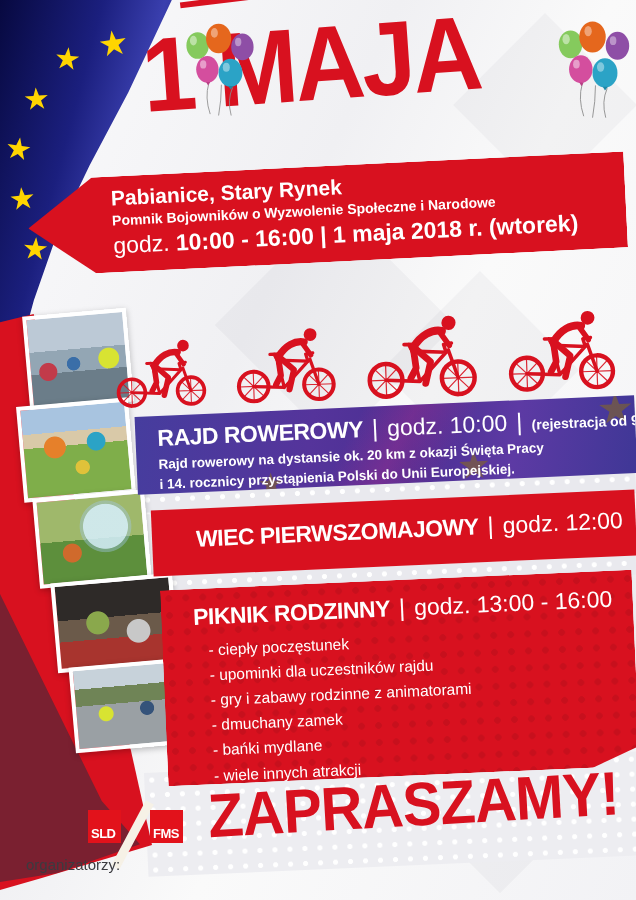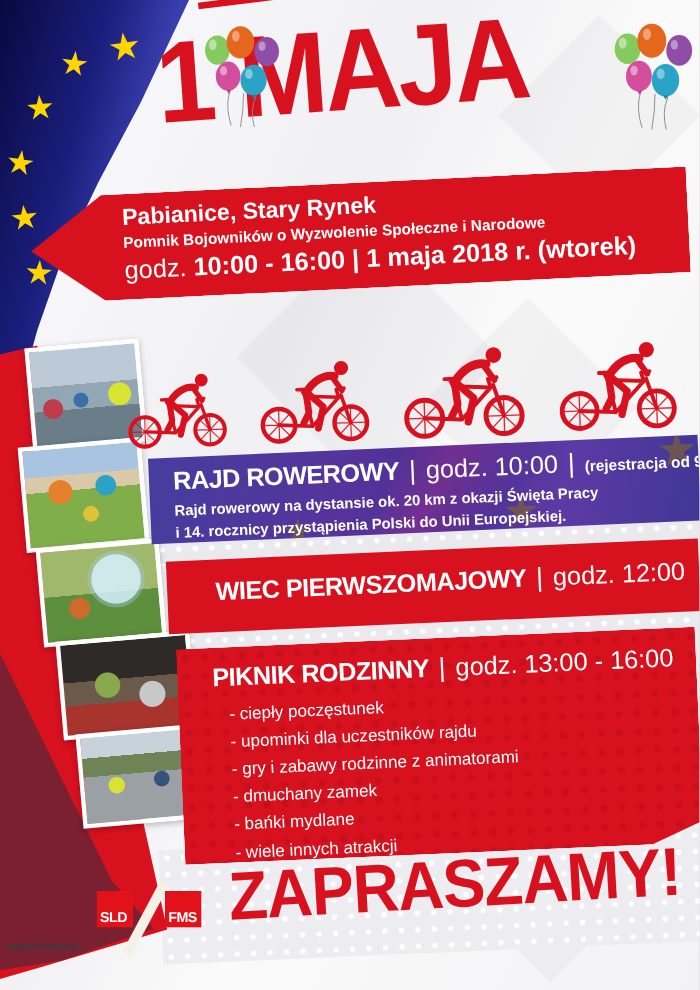--- a/index.html
+++ b/index.html
@@ -102,21 +102,21 @@
     transform:rotate(-2.5deg);color:#fff;padding:14px 0 0 32px;box-sizing:border-box;
     clip-path:polygon(0 0,100% 0,100% 90%,90% 100%,0 100%);
   }
   .piknik-list{list-style:none;margin:7px 0 0 0;padding:0 0 0 14px;font-size:15.5px;line-height:1.62;font-weight:normal;}
   
   .closing{
     position:absolute;left:206px;top:780px;color:#d8111f;font-size:58px;font-weight:bold;
     letter-spacing:-1px;transform:rotate(-3.2deg) scale(1,1.06);transform-origin:left top;white-space:nowrap;
   }
   
-  .footer-label{position:absolute;left:6px;top:856px;font-size:10px;font-weight:bold;color:#3b3b40;}
+  .footer-label{position:absolute;left:26px;top:856px;font-size:15px;font-weight:normal;color:#3b3b40;}
   .logo-square{position:absolute;top:810px;width:33px;height:33px;background:#e2121b;}
   .logo-square span{position:absolute;left:3px;bottom:2px;color:#fff;font-size:13px;font-weight:bold;letter-spacing:-.5px;}
   .logo-sld{left:88px;}
   .logo-fms{left:150px;text-decoration:underline;}
 </style>
 </head>
 <body>
 
 <svg width="0" height="0" style="position:absolute" aria-hidden="true">
   <defs>

